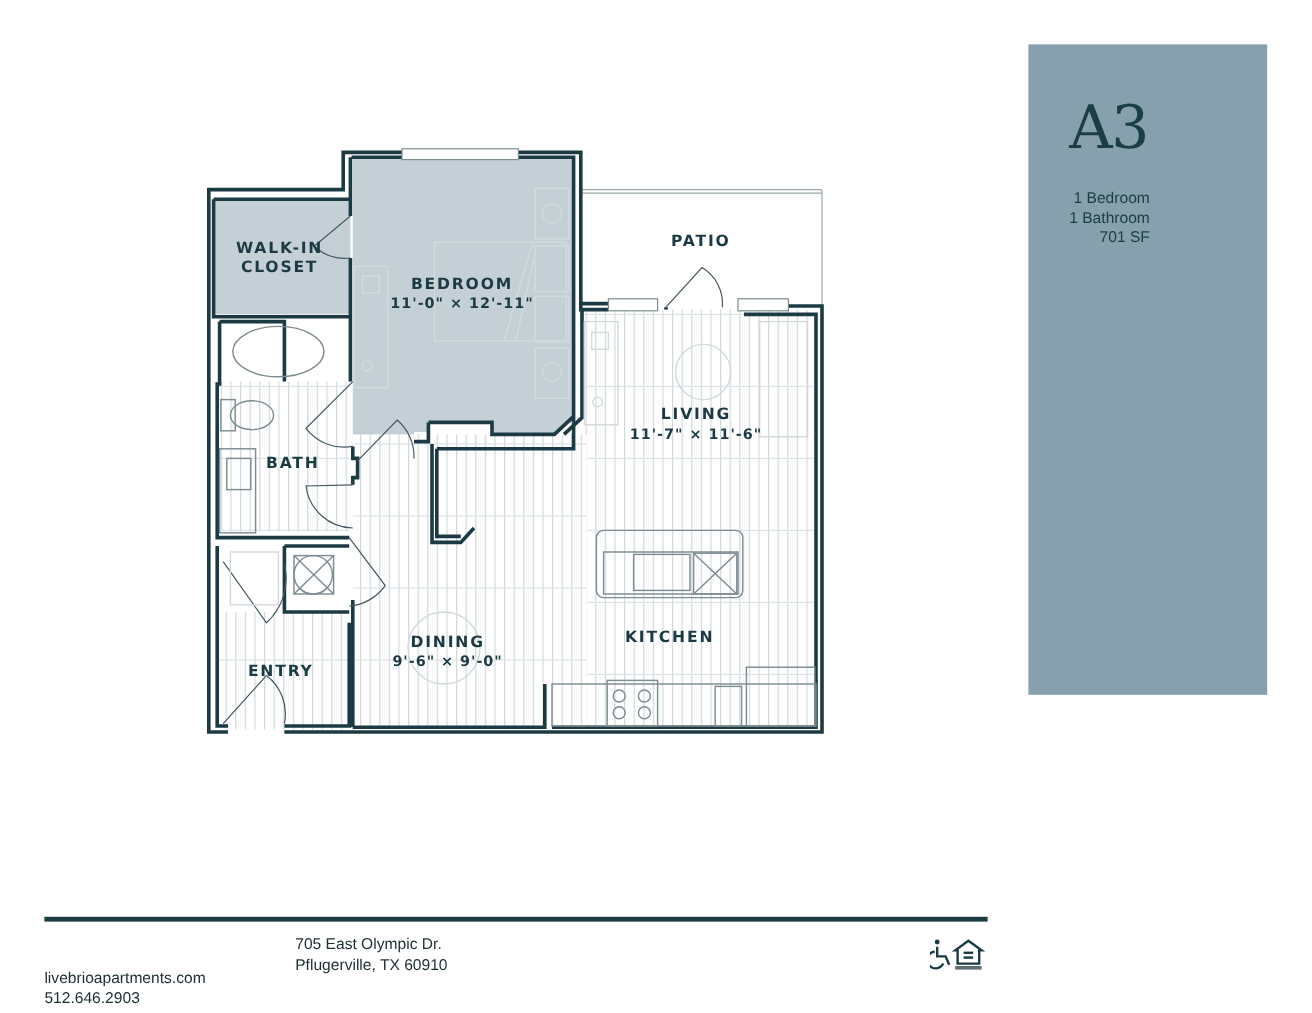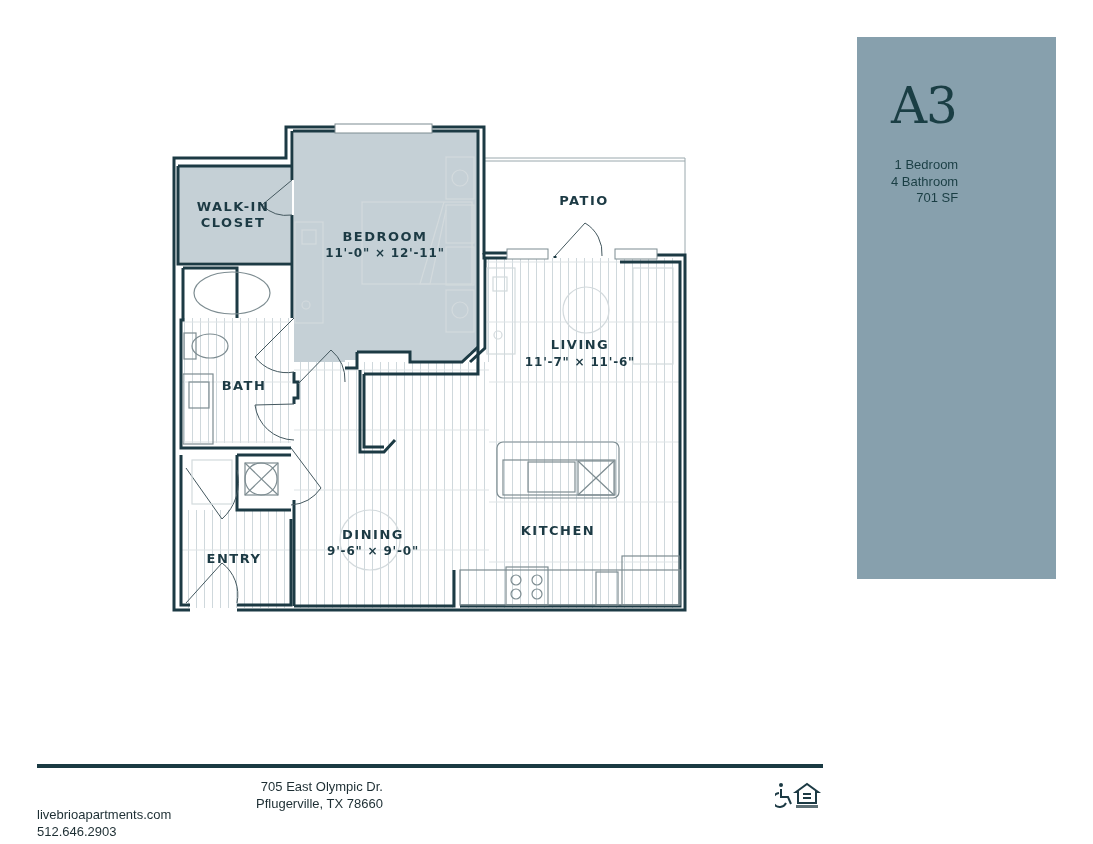--- a/index.html
+++ b/index.html
@@ -9,21 +9,21 @@
   .room-label { font-family: "DejaVu Sans", sans-serif; font-weight: bold; fill: #1c3a44; letter-spacing: 1.5px; }
   .room-dim { font-family: "DejaVu Sans", sans-serif; font-weight: bold; fill: #1c3a44; letter-spacing: 0.8px; }
   #side-panel { position: absolute; left: 857px; top: 37px; width: 199px; height: 542px; background: #87a0ad; }
   #unit-name { position: absolute; left: 34px; top: 44px; font-family: "DejaVu Serif", serif; font-size: 50px; color: #1a3e44; letter-spacing: -1px; line-height: 1; }
   #unit-specs { position: absolute; left: 34px; top: 120px; font-size: 13px; line-height: 16.5px; color: #1a3e44; }
   #unit-specs div { white-space: nowrap; text-align: right; }
   #brand-logo { position: absolute; left: 33px; top: 638px; width: 134px; height: 94px; }
   #footer-rule { position: absolute; left: 37px; top: 764px; width: 786px; height: 4px; background: #1a3a42; }
   .footer-col { position: absolute; top: 778px; font-size: 13px; line-height: 17px; color: #1d2e33; }
   #footer-contact { left: 37px; margin-top: 28px; }
-  #footer-address { left: 256px; text-align: right; }
+  #footer-address { left: 246px; }
   #footer-icons { position: absolute; left: 775px; top: 781px; width: 50px; height: 28px; }
 </style>
 </head>
 <body>
 
 <svg id="floorplan" viewBox="0 0 860 760" xmlns="http://www.w3.org/2000/svg">
   <defs>
     <pattern id="wood" width="8" height="60" patternUnits="userSpaceOnUse">
       <rect width="8" height="60" fill="#ffffff"></rect>
       <line x1="0.5" y1="0" x2="0.5" y2="60" stroke="#cfd8dc" stroke-width="1"></line>
@@ -170,37 +170,37 @@
     <text class="room-dim" x="373" y="555" font-size="12" text-anchor="middle">9'-6" × 9'-0"</text>
     <text class="room-label" x="558" y="535" font-size="13" text-anchor="middle">KITCHEN</text>
     <text class="room-label" x="234" y="563" font-size="13" text-anchor="middle">ENTRY</text>
   </g>
 </svg>
 
 <div id="side-panel">
   <div id="unit-name">A3</div>
   <div id="unit-specs">
     <div>1 Bedroom</div>
-    <div>4 Bathroom</div>
+    <div>1 Bathroom</div>
     <div>701 SF</div>
   </div>
   <svg id="brand-logo" viewBox="0 0 134 94">
     <polygon points="2,42 130,3 130,90 2,90" fill="none" stroke="#ffffff" stroke-width="3"></polygon>
     <text x="66" y="75" text-anchor="middle" font-family="DejaVu Sans, sans-serif" font-size="24" letter-spacing="7" fill="#ffffff">BRIO</text>
   </svg>
 </div>
 
 <div id="footer-rule"></div>
 <div id="footer-contact" class="footer-col">
   <div>livebrioapartments.com</div>
   <div>512.646.2903</div>
 </div>
 <div id="footer-address" class="footer-col">
   <div>705 East Olympic Dr.</div>
-  <div>Pflugerville, TX 78660</div>
+  <div>Pflugerville, TX 60910</div>
 </div>
 <svg id="footer-icons" viewBox="0 0 50 28">
   <g fill="none" stroke="#1c3a44" stroke-width="2">
     <circle cx="6" cy="4" r="2" fill="#1c3a44" stroke="none"></circle>
     <path d="M6,8 L6,16 L13,16 L16,23"></path>
     <path d="M4,12 A7,7 0 1 0 11,22"></path>
   </g>
   <g>
     <polygon points="21,11 32,3 43,11 41,11 41,22 23,22 23,11" fill="none" stroke="#1c3a44" stroke-width="2"></polygon>
     <rect x="28" y="12" width="8" height="2" fill="#1c3a44"></rect>

